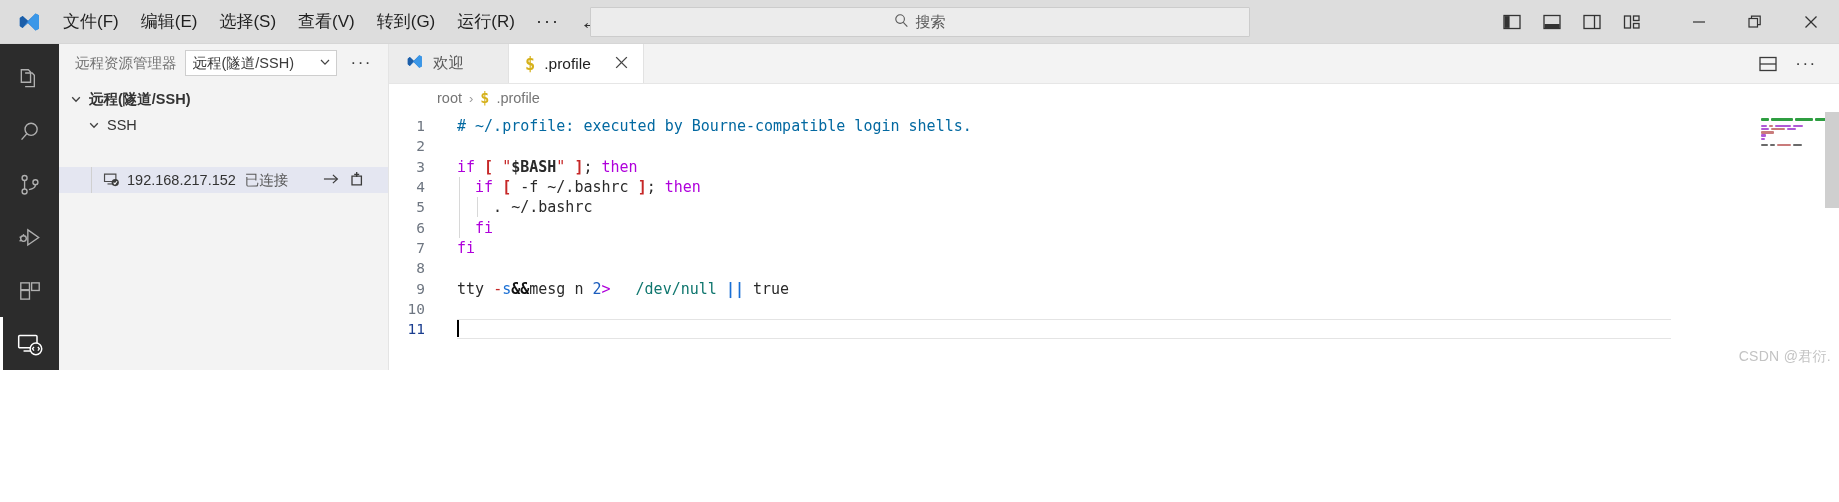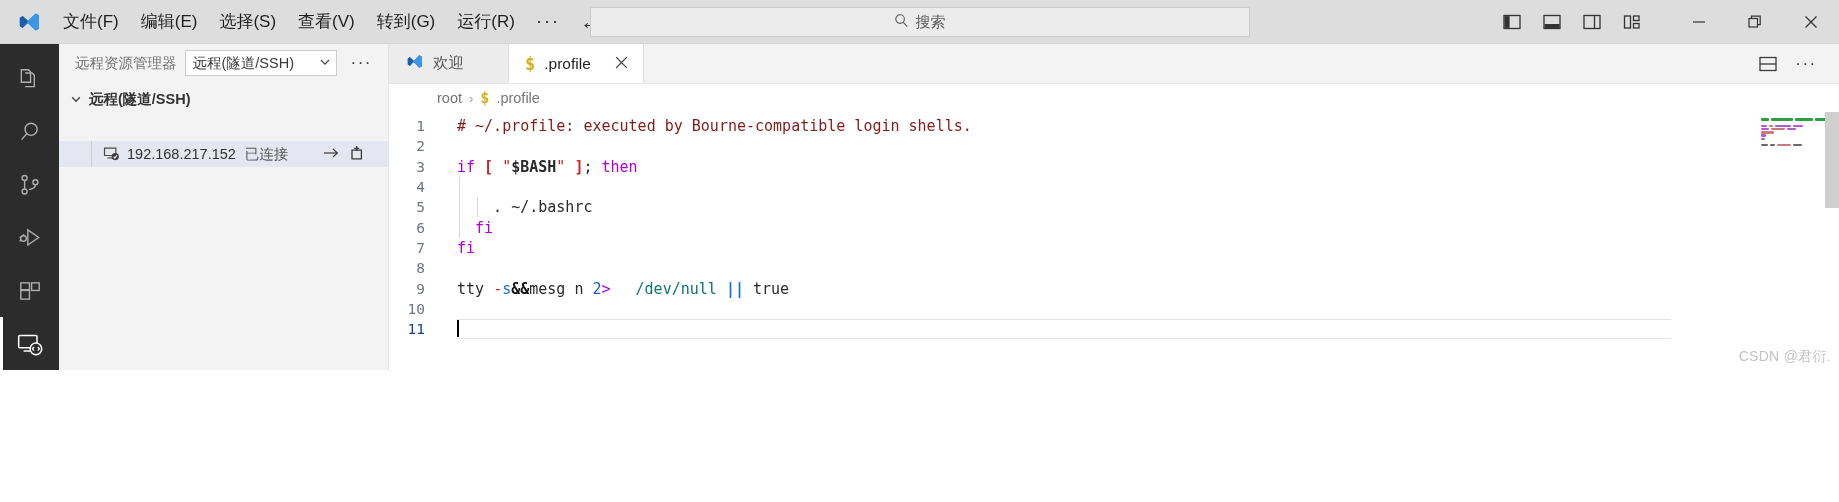--- a/index.html
+++ b/index.html
@@ -131,21 +131,21 @@
   .ltext { position:relative; padding-left: 10px; }
   .cl.current { background: transparent; }
   .cur-line-box {
     position:absolute; left:68px; right:84px; height: 20.3px;
     border-top:1px solid #e4e4e4; border-bottom:1px solid #e4e4e4;
   }
   .caret { display:inline-block; width:2px; height:17px; background:#000; vertical-align:-3px; }
   .iguide { position:absolute; top:0; bottom:0; width:1px; background:#d8d8d8; }
 
   
-  .t-comment { color:#7f1d1d; }
+  .t-comment { color:#0369a1; }
   .t-kw      { color:#af00db; }
   .t-brk     { color:#c62828; font-weight:bold; }
   .t-str     { color:#c62828; }
   .t-var     { color:#2a2a2a; font-weight:bold; }
   .t-plain   { color:#2a2a2a; }
   .t-opt     { color:#1a6fd4; }
   .t-dash    { color:#c62828; }
   .t-amp     { color:#111111; font-weight:bold; }
   .t-path    { color:#0f766e;margin-left:16px; }
   .t-pipe    { color:#1a6fd4; font-weight:bold; }
@@ -366,20 +366,28 @@
 
         <div class="tree-row tree-l0">
           <span class="chev">
             <svg width="12" height="12" viewBox="0 0 12 12">
                 <polyline points="2.2,4.2 6,8.2 9.8,4.2" fill="none" stroke="#424242" stroke-width="1.3"></polyline>
               </svg>
           </span>
           <span class="tree-label">远程(隧道/SSH)</span>
         </div>
 
+        <div class="tree-row tree-l1">
+          <span class="chev">
+            <svg width="12" height="12" viewBox="0 0 12 12">
+                <polyline points="2.2,4.2 6,8.2 9.8,4.2" fill="none" stroke="#424242" stroke-width="1.3"></polyline>
+              </svg>
+          </span>
+          <span class="tree-label">SSH</span>
+        </div>
 
         <div class="tree-row tree-l2 selected">
           <span class="indent-guide"></span>
           <span style="display:flex;align-items:center;margin-right:2px;">
             <svg width="18" height="18" viewBox="0 0 20 20">
               <path d="M1.7 3.4h12.6v8.3H1.7z" fill="none" stroke="#4a4a4a" stroke-width="1.3"></path>
               <line x1="5" y1="14.4" x2="11" y2="14.4" stroke="#4a4a4a" stroke-width="1.3"></line>
               <circle cx="13.6" cy="12.9" r="4" fill="#3c3c3c"></circle>
               <polyline points="11.8,13 13.2,14.5 15.6,11.4" fill="none" stroke="#ffffff" stroke-width="1.2"></polyline>
             </svg>
@@ -452,21 +460,21 @@
         <span style="color:#d6b11b;font-weight:bold;font-family:'DejaVu Sans Mono',monospace;font-size:15px;">$</span>
         <span class="bc-item">.profile</span>
       </div>
 
       <div class="code-wrap">
         <div class="code-main">
           <div class="code-lines" id="code-lines">
               <div class="cl"><div class="lnum">1</div><div class="ltext"><span class="t-comment"># ~/.profile: executed by Bourne-compatible login shells.</span></div></div>
               <div class="cl"><div class="lnum">2</div><div class="ltext"></div></div>
               <div class="cl"><div class="lnum">3</div><div class="ltext"><span class="t-kw">if</span><span class="t-plain"> </span><span class="t-brk">[</span><span class="t-plain"> </span><span class="t-str">"</span><span class="t-var">$BASH</span><span class="t-str">"</span><span class="t-plain"> </span><span class="t-brk">]</span><span class="t-semi">;</span><span class="t-plain"> </span><span class="t-kw">then</span></div></div>
-              <div class="cl"><div class="lnum">4</div></div>
+              <div class="cl"><div class="lnum">4</div><div class="ltext"><span class="t-plain">  </span><span class="t-kw">if</span><span class="t-plain"> </span><span class="t-brk">[</span><span class="t-plain"> -f ~/.bashrc </span><span class="t-brk">]</span><span class="t-semi">;</span><span class="t-plain"> </span><span class="t-kw">then</span></div></div>
               <div class="cl"><div class="lnum">5</div><div class="ltext"><span class="t-plain">    . ~/.bashrc</span></div></div>
               <div class="cl"><div class="lnum">6</div><div class="ltext"><span class="t-plain">  </span><span class="t-kw">fi</span></div></div>
               <div class="cl"><div class="lnum">7</div><div class="ltext"><span class="t-kw">fi</span></div></div>
               <div class="cl"><div class="lnum">8</div><div class="ltext"></div></div>
               <div class="cl"><div class="lnum">9</div><div class="ltext"><span class="t-plain">tty</span><span class="t-plain"> </span><span class="t-dash">-</span><span class="t-opt">s</span><span class="t-amp">&amp;&amp;</span><span class="t-plain">mesg n </span><span class="t-num">2</span><span class="t-redir">&gt;</span><span class="t-plain"> </span><span class="t-path">/dev/null</span><span class="t-plain"> </span><span class="t-pipe">||</span><span class="t-plain"> </span><span class="t-plain">true</span></div></div>
               <div class="cl"><div class="lnum">10</div><div class="ltext"></div></div>
               <div class="cl current"><div class="lnum active">11</div><div class="ltext"><span class="caret"></span></div></div>
             </div>
         <div class="cur-line-box" style="top: 207px;"></div>
             <div class="iguide" style="left: 70px; top: 64.9px; height: 60.9px; bottom: auto;"></div>

